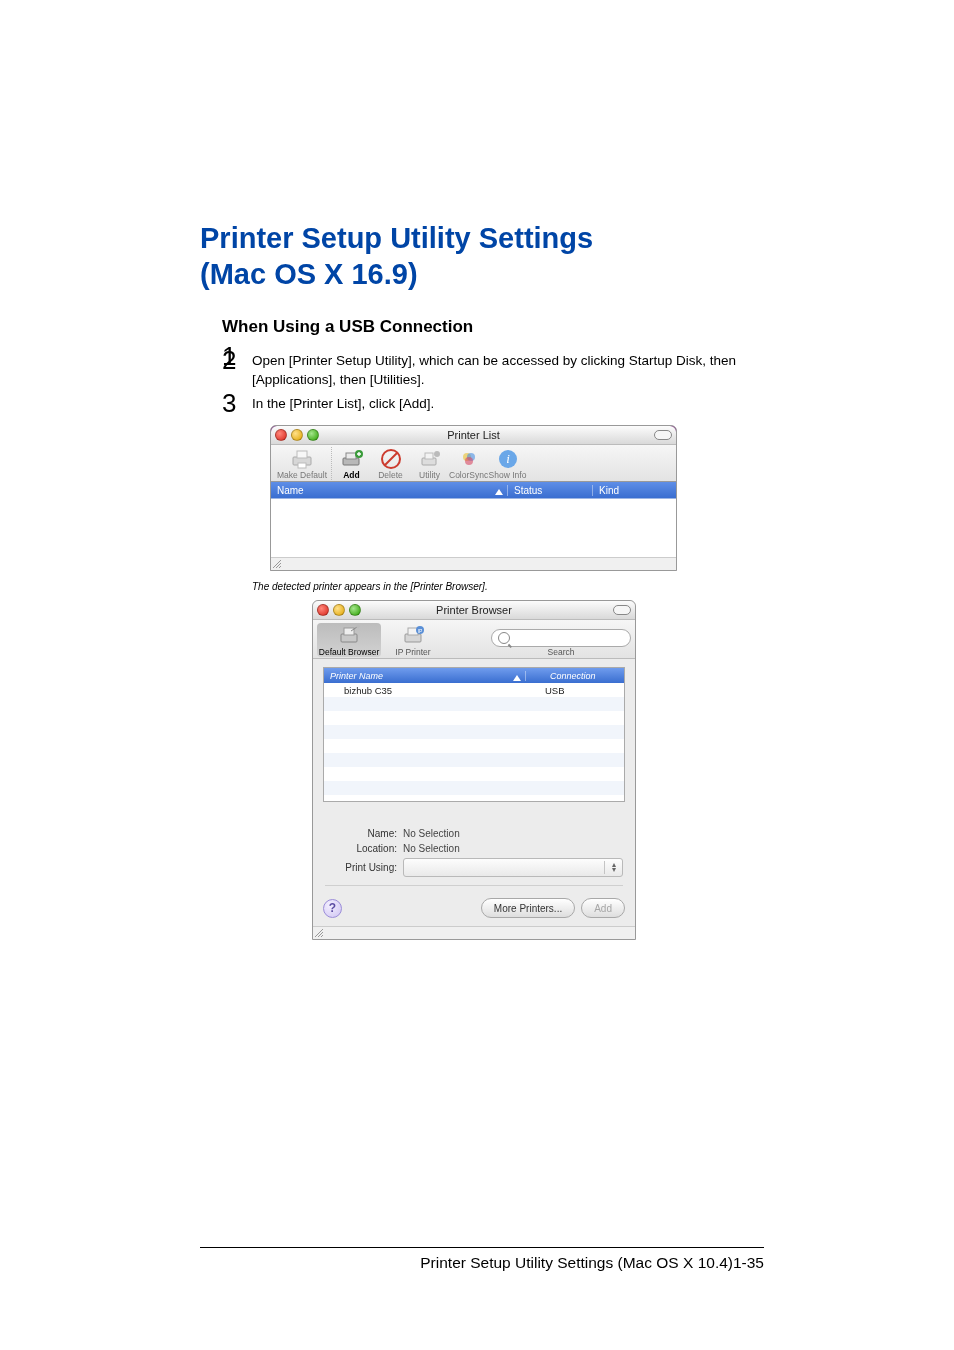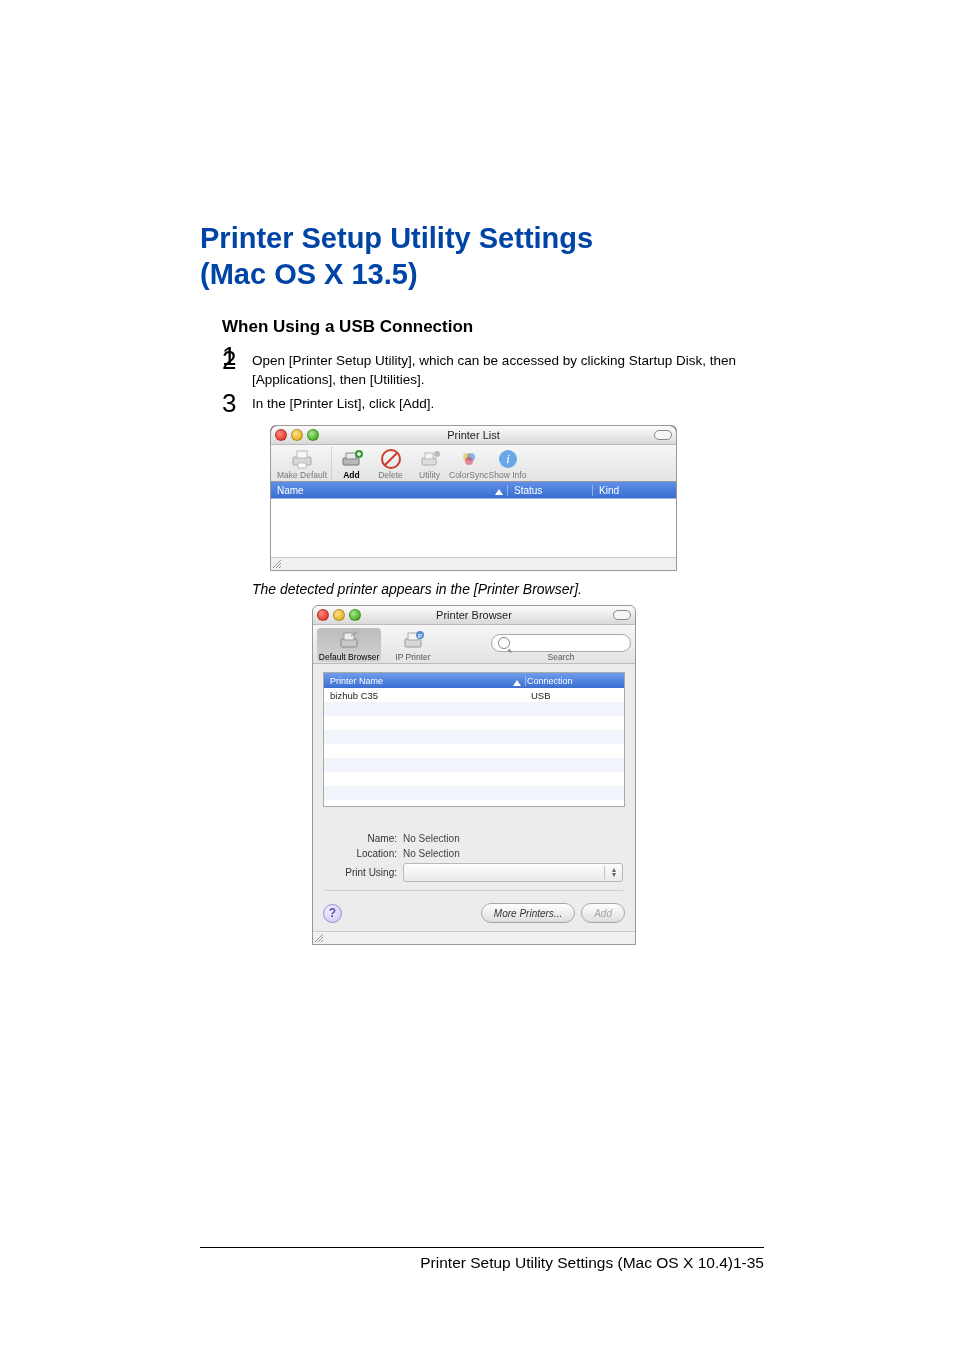--- a/index.html
+++ b/index.html
@@ -42,21 +42,21 @@
   ol.steps li .num {
     position: absolute;
     left: 0;
     top: -7px;
     font-size: 26px;
     font-weight: 400;
     font-family: "Helvetica Neue", Arial, sans-serif;
   }
   .caption {
     font-style: italic;
-    font-size: 14px;
+    font-size: 10px;
     margin: 10px 0 8px 52px;
   }
 
   
   .win1 {
     width: 405px;
     margin: 10px 0 0 70px;
     border: 1px solid #999;
     border-radius: 6px 6px 0 0;
     font-size: 10px;
@@ -194,29 +194,29 @@
   }
 
   .list-frame2 {
     margin: 8px 10px 6px 10px;
     border: 1px solid #aaa;
     background:#fff;
   }
   .headers2 {
     display:flex;
     background: linear-gradient(#6f9ced,#3a6ed0);
-    color:#fff; font-size:9px; height:15px; align-items:center;
+    color:#fff; font-size:9px; height:15px; align-items:center;font-style:italic;
   }
   .headers2 .col-pn { flex: 0 0 195px; padding-left:6px; position:relative;}
-  .headers2 .col-cn { flex:1; padding-left:1px; border-left:1px solid rgba(255,255,255,.4);}
+  .headers2 .col-cn { flex:1; padding-left:24px; border-left:1px solid rgba(255,255,255,.4);}
   .headers2 .sort-tri { right:4px; top:4px; }
   .rows2 { height: 118px; }
   .rows2 .row { display:flex; font-size:9.5px; color:#222; height:14px; align-items:center; }
   .rows2 .row.alt { background:#f1f5fb; }
-  .rows2 .row .c1 { flex:0 0 195px; padding-left:6px; }
+  .rows2 .row .c1 { flex:0 0 195px; padding-left:20px; }
   .rows2 .row .c2 { flex:1; padding-left:6px; }
 
   .form-area { margin: 26px 12px 8px 12px; font-size:10px; color:#333; }
   .form-row { display:flex; align-items:center; margin: 4px 0; }
   .form-row .lab { width: 72px; text-align:right; padding-right:6px; color:#333; }
   .form-row .val { flex:1; color:#444; }
   .combo {
     flex:1; height: 17px;
     background: linear-gradient(#fdfdfd,#e9e9e9);
     border: 1px solid #b9b9b9;
@@ -247,21 +247,20 @@
   .bottom-bar .spacer{flex:1;}
   .aqua-btn {
     height:18px;
     padding: 0 12px;
     border:1px solid #a8a8a8;
     border-radius: 10px;
     background: linear-gradient(#ffffff,#dedede);
     font-size:10px;color:#333;
     display:inline-flex;align-items:center;justify-content:center;
     margin-left:6px;
-    font-style:italic;
   }
   .aqua-btn.disabled { color:#a6a6a6; }
 
   
   .footer {
     position: absolute;
     bottom: 78px;
     left: 200px; right: 190px;
     border-top: 1px solid #000;
     padding-top: 6px;
@@ -273,21 +272,21 @@
   
   svg { display:block; }
 </style>
 </head>
 <body>
 
 <div class="page">
 
   <h1 class="section-title">
     <span>Printer Setup Utility Settings</span><br>
-    <span>(Mac OS X 13.5)</span>
+    <span>(Mac OS X 16.9)</span>
   </h1>
 
   <h2 class="sub-title">When Using a USB Connection</h2>
 
   <ol class="steps">
     <li>
       <span class="num">1</span>
     </li>
     <li>
       <span class="num">2</span>

